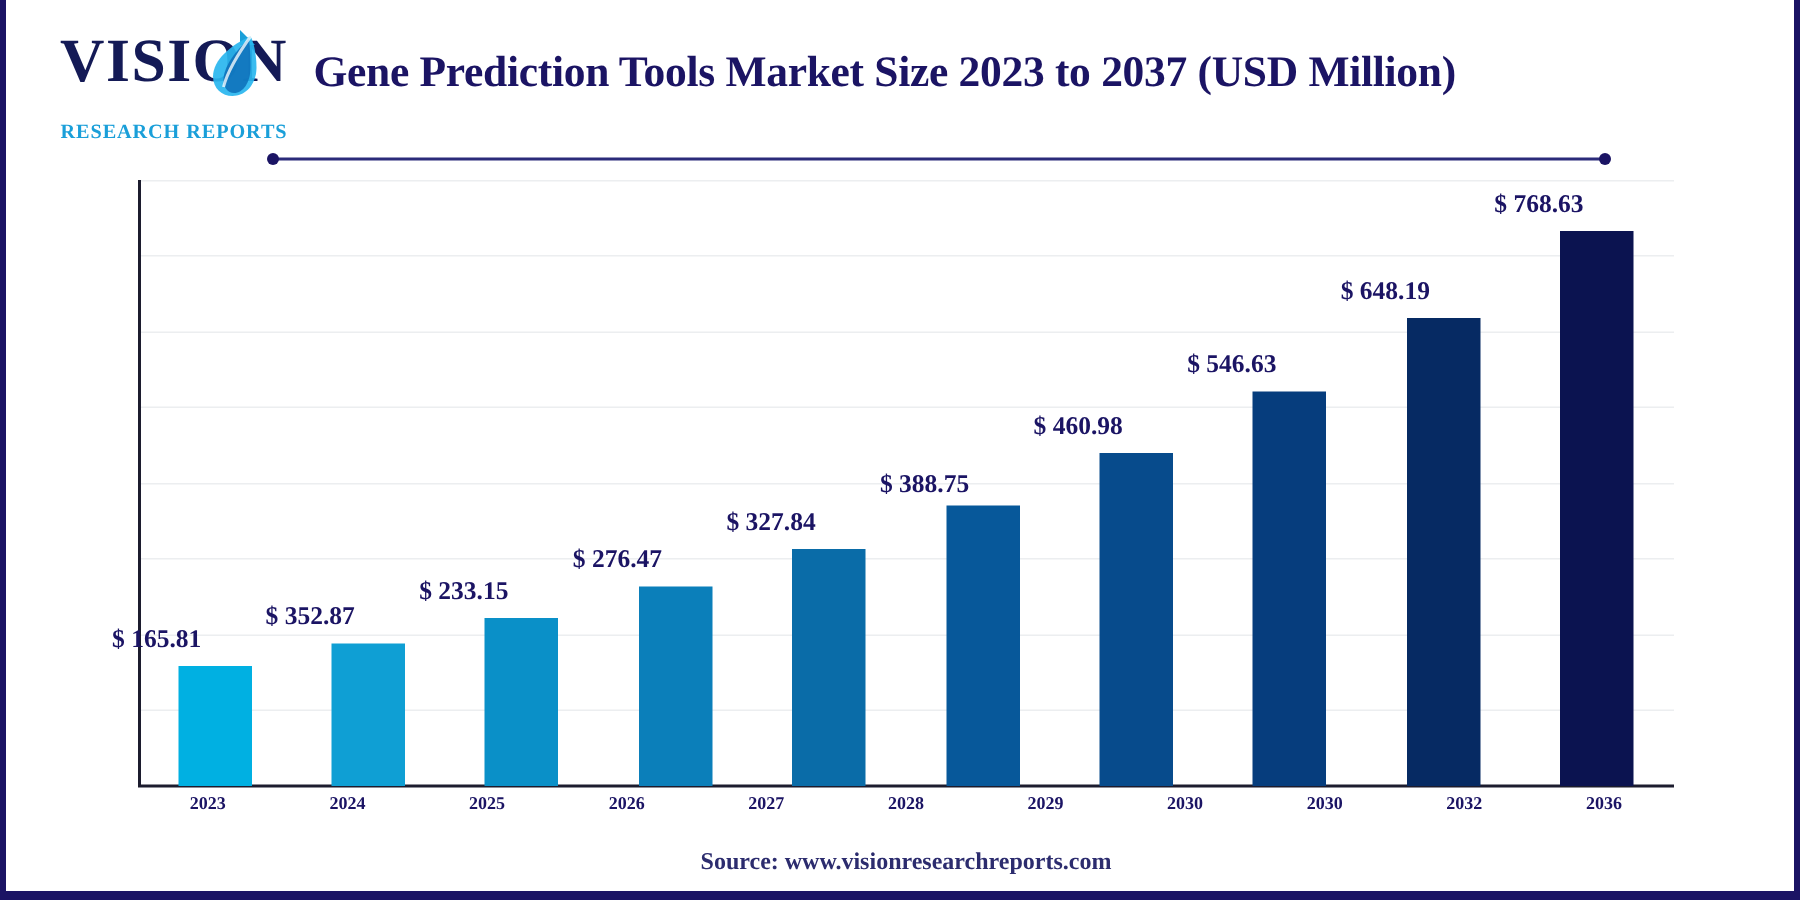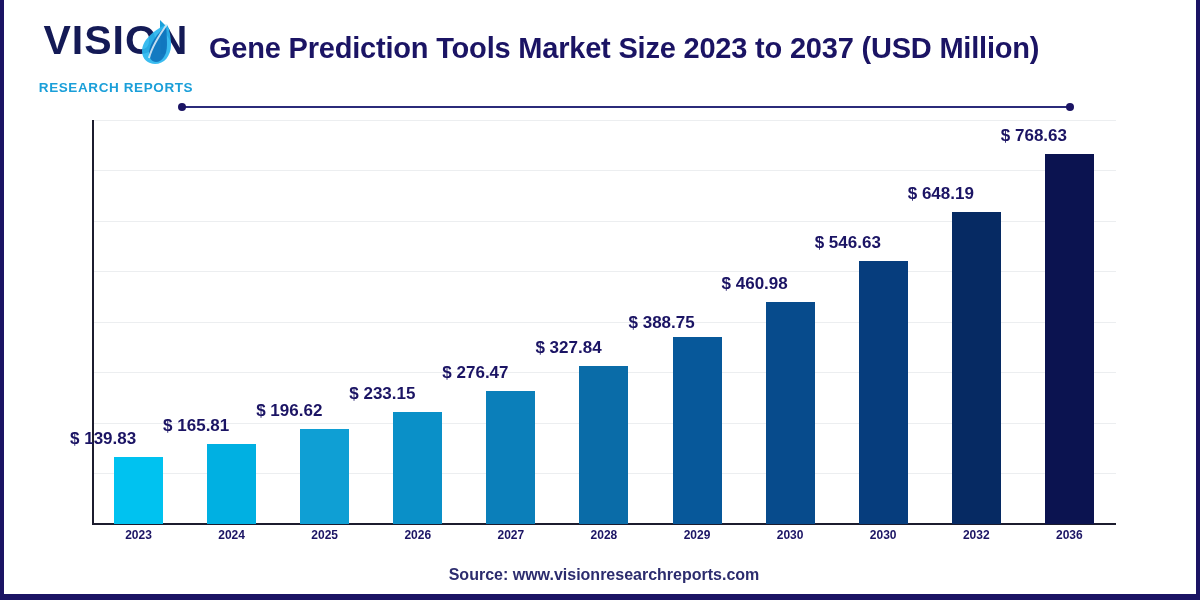--- a/index.html
+++ b/index.html
@@ -12,20 +12,21 @@
   }
   .page {
     position: relative;
     width: 1200px;
     height: 600px;
     background: #ffffff;
     box-sizing: border-box;
     border-left: 4px solid #1b1464;
     border-right: 4px solid #1b1464;
     overflow: hidden;
+    font-family: Liberation Serif, serif;
   }
 
   
   .header {
     position: absolute;
     left: 0; top: 0;
     width: 1200px;
     height: 96px;
   }
   .logo {
@@ -209,29 +210,25 @@
     <div class="grid-line" style="top:202px"></div>
     <div class="grid-line" style="top:252px"></div>
     <div class="grid-line" style="top:303px"></div>
     <div class="grid-line" style="top:353px"></div>
 
     <div class="axis-y"></div>
     <div class="axis-x"></div>
 
     <div class="bars" id="bars">
         <div class="bar-slot">
-          <div class="bar-label" style="bottom: 75px;">$ 139.83</div>
-          <div class="bar-rect" style="height: 67px; background: rgb(0, 194, 240);"></div>
-        </div>
-        <div class="bar-slot">
           <div class="bar-label" style="bottom: 88px;">$ 165.81</div>
           <div class="bar-rect" style="height: 80px; background: rgb(0, 176, 226);"></div>
         </div>
         <div class="bar-slot">
-          <div class="bar-label" style="bottom: 103px;">$ 196.62</div>
+          <div class="bar-label" style="bottom: 103px;">$ 352.87</div>
           <div class="bar-rect" style="height: 95px; background: rgb(15, 159, 212);"></div>
         </div>
         <div class="bar-slot">
           <div class="bar-label" style="bottom: 120px;">$ 233.15</div>
           <div class="bar-rect" style="height: 112px; background: rgb(10, 144, 200);"></div>
         </div>
         <div class="bar-slot">
           <div class="bar-label" style="bottom: 141px;">$ 276.47</div>
           <div class="bar-rect" style="height: 133px; background: rgb(11, 127, 186);"></div>
         </div>

